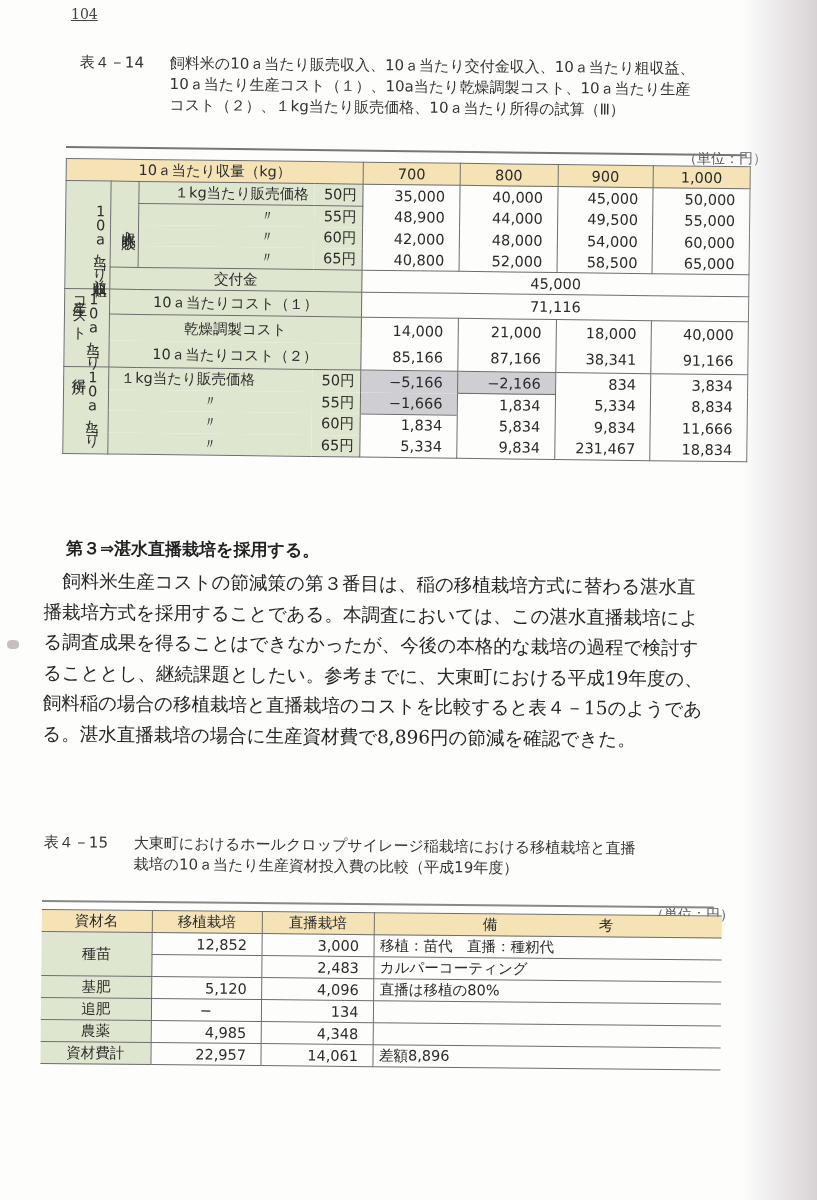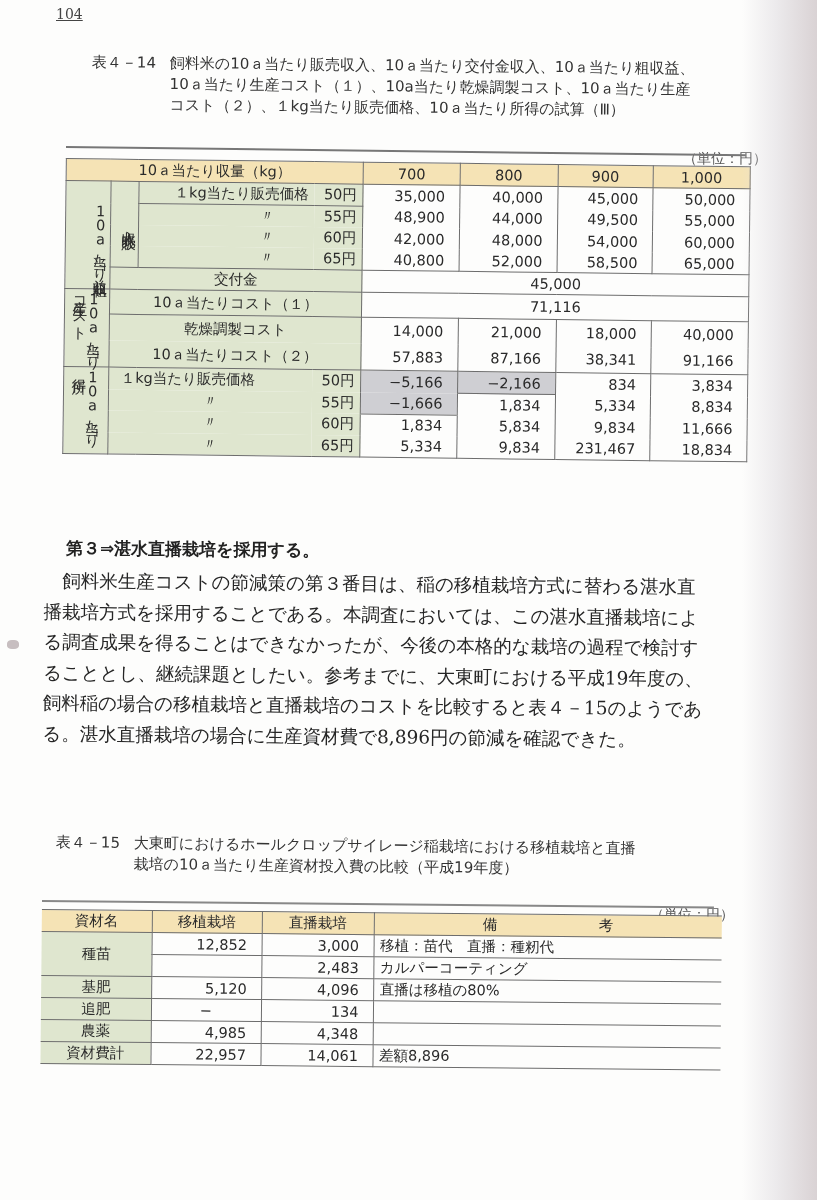--- a/index.html
+++ b/index.html
@@ -8,29 +8,29 @@
       background: #fdfdfc;
       font-family: "DejaVu Sans", "Liberation Sans", sans-serif;
       color: #2a2a2a;
     }
     .page-shadow {
       position: absolute; top: 0; right: 0; width: 75px; height: 1200px;
       background: linear-gradient(to right, rgba(255,255,255,0) 0%, rgba(225,222,226,0.6) 45%, #d9d2d4 100%);
       pointer-events: none;
     }
     .page-number {
-      position: absolute; left: 56px; top: 6px;
+      position: absolute; left: 71px; top: 6px;
       font-family: "DejaVu Serif", "Liberation Serif", serif;
       font-size: 14px; color: #444; text-decoration: underline;
     }
     .caption {
       position: absolute; font-size: 15px; line-height: 21px; color: #333;
       transform: rotate(0.6deg); transform-origin: left top;
     }
-    .caption .label { position: absolute; left: 12px; top: 0; white-space: nowrap; }
+    .caption .label { position: absolute; left: 0; top: 0; white-space: nowrap; }
     .caption .body { position: absolute; white-space: nowrap; }
     .caption .body div { white-space: nowrap; }
     .unit { position: absolute; font-size: 14px; color: #555; }
 
     
     .t1 { position: absolute; left: 66px; top: 148px; width: 685px; transform: rotate(0.7deg); transform-origin: left top; }
     .t1-top-rule { position: absolute; left: 66px; top: 146px; width: 680px; height: 2px; background: #777; transform: rotate(0.7deg); transform-origin: left top; }
     table { border-collapse: collapse; }
     .tbl { width: 100%; font-size: 14.5px; }
     .tbl td { border: 1px solid #6d6d6d; padding: 0 6px; height: 21px; white-space: nowrap; }
@@ -153,21 +153,21 @@
     </tr>
     <tr>
       <td class="stub center nob-b" colspan="3" style="height:26px;">乾燥調製コスト</td>
       <td class="num nob-b">14,000</td>
       <td class="num nob-b">21,000</td>
       <td class="num nob-b">18,000</td>
       <td class="num nob-b">40,000</td>
     </tr>
     <tr>
       <td class="stub center nob-t" colspan="3" style="height:26px;">10ａ当たりコスト（２）</td>
-      <td class="num nob-t">57,883</td>
+      <td class="num nob-t">85,166</td>
       <td class="num nob-t">87,166</td>
       <td class="num nob-t">38,341</td>
       <td class="num nob-t">91,166</td>
     </tr>
 
     <tr>
       <td class="stub" rowspan="4" style="padding:2px 0 !important; vertical-align:top;">
         <div style="display:flex; justify-content:center;">
           <span class="vert" style="padding:0 !important;">所得</span>
           <span class="vert" style="padding:0 !important;">10a当たり</span>

